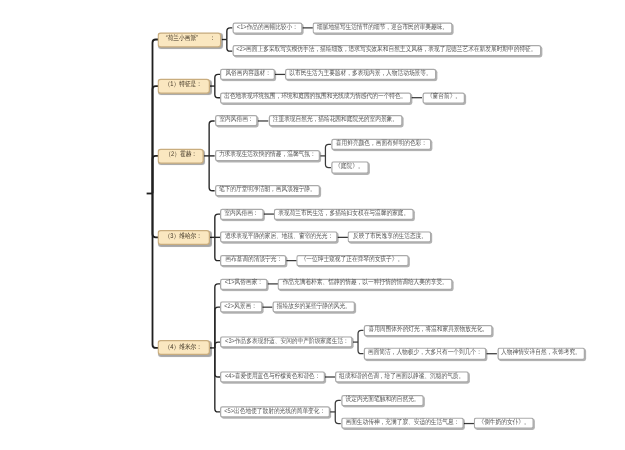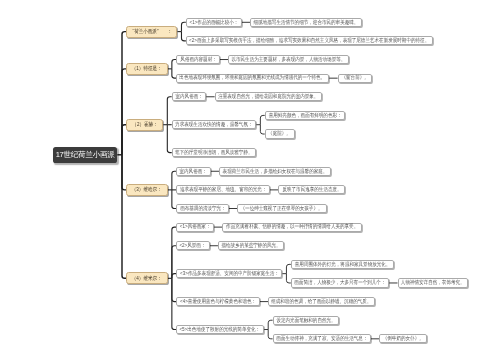--- a/index.html
+++ b/index.html
@@ -180,14 +180,13 @@
     </div>
     <div class="node node-leaf" style="left: 272.602px; top: 315.67px; width: 66.4168px; height: 9.1px;">
       <span>设定内光面笔触和的自然光。</span>
     </div>
     <div class="node node-leaf" style="left: 272.602px; top: 334.29px; width: 98.3016px; height: 9.1px;">
       <span>画面生动传神，充满了寂、安适的生活气息：</span>
     </div>
     <div class="node node-leaf" style="left: 379.303px; top: 334.29px; width: 48.1961px; height: 9.1px;">
       <span>《倒牛奶的女仆》。</span>
     </div>
-    <div class="node node-root" style="left: 53px; top: 146.6px; width: 64.3px; height: 16.4px;">17世纪荷兰小画派</div>
   </div>
 
 </body></html>

